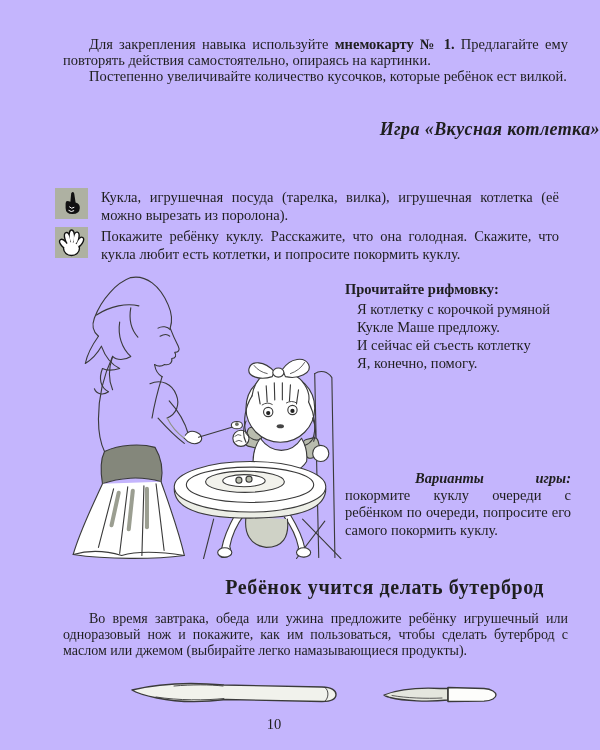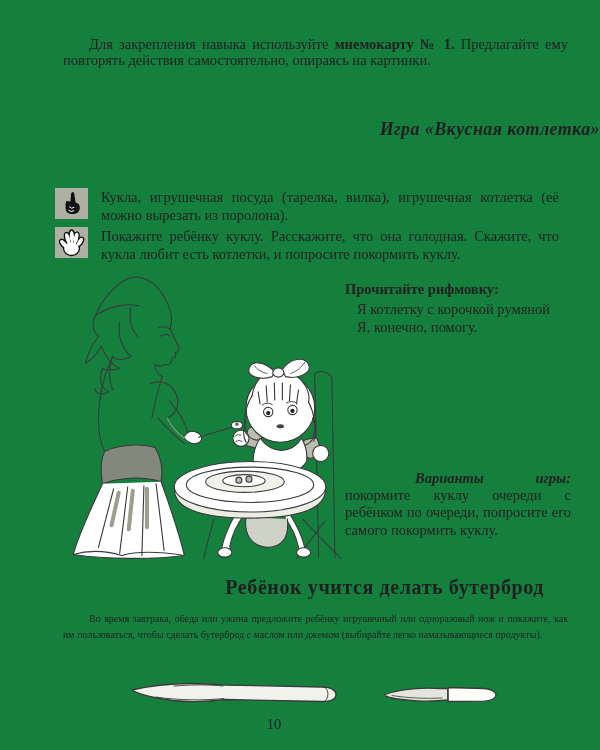--- a/index.html
+++ b/index.html
@@ -3,21 +3,21 @@
 <meta charset="utf-8">
 <style>
   html,body{margin:0;padding:0;}
   body{
     width:600px;height:750px;
     background:#fdfdfb;
     font-family:"Liberation Serif","DejaVu Serif",serif;
     color:#1f1f1f;
     -webkit-font-smoothing:antialiased;
   }
-  .page{position:relative;width:600px;height:750px;overflow:hidden;background:#15803d;}
+  .page{position:relative;width:600px;height:750px;overflow:hidden;background:#c4b5fd;}
 
   
   .intro{position:absolute;left:63px;top:37px;width:505px;font-size:14.5px;line-height:15.8px;text-align:justify;}
   .intro p{margin:0;text-indent:26px;}
   .intro b{font-weight:bold;}
 
   
   .title-game{position:absolute;left:0;top:119px;width:600px;text-align:right;
     font-size:18px;font-weight:bold;font-style:italic;letter-spacing:.4px;}
   .title-sandwich{position:absolute;left:0;top:576px;width:544px;text-align:right;
@@ -37,37 +37,38 @@
 
   
   .rhyme{position:absolute;left:345px;top:281px;width:226px;}
   .rhyme-head{font-weight:bold;text-align:left;font-size:14.5px;margin-bottom:2px;}
   .rhyme-line{font-size:14.5px;line-height:18px;padding-left:12px;white-space:nowrap;}
   .variants{position:absolute;left:345px;top:470px;width:226px;font-size:14.5px;line-height:17.2px;
     text-align:justify;text-indent:30px;hyphens:auto;-webkit-hyphens:auto;}
   .variants .lbl{font-weight:bold;font-style:italic;margin-left:40px;}
 
   
-  .sandwich-par{position:absolute;left:63px;top:611px;width:505px;font-size:10px;line-height:16.2px;
+  .sandwich-par{position:absolute;left:63px;top:611px;width:505px;font-size:14px;line-height:16.2px;
     text-align:justify;text-indent:26px;}
 
   
   .knife-large{position:absolute;left:126px;top:678px;width:216px;height:30px;}
   .knife-small{position:absolute;left:380px;top:683px;width:120px;height:24px;}
 
   
   .pagenum{position:absolute;left:0;top:716px;width:548px;text-align:center;font-size:14.5px;}
 </style>
 </head>
 <body>
 
 <div class="page">
 
   <div class="intro">
     <p><span>Для закрепления навыка используйте </span><b>мнемокарту № 1.</b><span> Предлагайте ему повторять действия самостоятельно, опираясь на картинки.</span></p>
+    <p>Постепенно увеличивайте количество кусочков, которые ребёнок ест вилкой.</p>
   </div>
 
   <div class="title-game">Игра «Вкусная котлетка»</div>
 
 
   <div class="bullet-row" id="brow2">
     <div class="icon-box">
       <svg width="27" height="27" viewBox="0 0 27 27">
         <path d="M13.2 3.2 q1.8 -2.6 3 0.2 l1.4 9.2 q4.4 1.2 4.2 5.4 q-0.2 6 -7.4 6 q-6.8 0 -6.8 -6 l0 -4.6 q0 -3 3.2 -2.2 l1.6 0.6 z" fill="#111"></path>
         <path d="M11.5 17 q2 2.5 4.5 0.5 M10.8 20.5 q2.4 2.2 5 0.3" stroke="#fff" stroke-width="1" fill="none" stroke-linecap="round"></path>
@@ -193,20 +194,22 @@
     <ellipse cx="192" cy="218" rx="63" ry="17.5" fill="#fff"></ellipse>
     <ellipse cx="187" cy="215" rx="39" ry="10.5" fill="#f2f2ec"></ellipse>
     <ellipse cx="186" cy="214" rx="21" ry="6" fill="#fff"></ellipse>
     <circle cx="181" cy="213.5" r="3" fill="#b9bcae"></circle>
     <circle cx="191" cy="212.5" r="3" fill="#b9bcae"></circle>
   </svg>
 
   <div class="rhyme">
     <div class="rhyme-head">Прочитайте рифмовку:</div>
     <div class="rhyme-line">Я котлетку с корочкой румяной</div>
+    <div class="rhyme-line">Кукле Маше предложу.</div>
+    <div class="rhyme-line">И сейчас ей съесть котлетку</div>
     <div class="rhyme-line">Я, конечно, помогу.</div>
   </div>
 
   <div class="variants" lang="ru">
     <span class="lbl">Варианты игры:</span><span> покормите куклу очереди с ребёнком по очереди, попросите его самого покормить куклу.</span>
   </div>
 
   <div class="title-sandwich">Ребёнок учится делать бутерброд</div>
   <div class="sandwich-par">Во время завтрака, обеда или ужина предложите ребёнку игрушечный или одноразовый нож и покажите, как им пользоваться, чтобы сделать бутерброд с маслом или джемом (выбирайте легко намазывающиеся продукты).</div>
 

